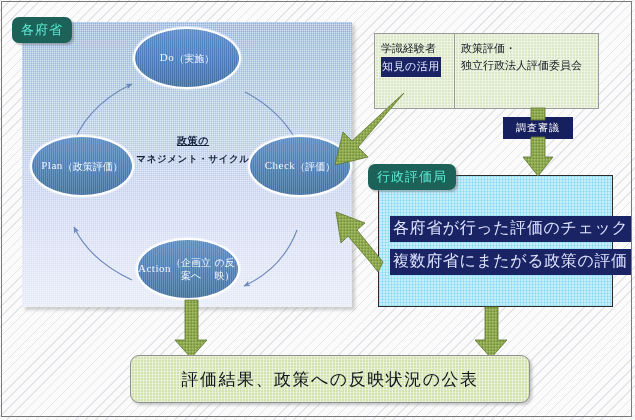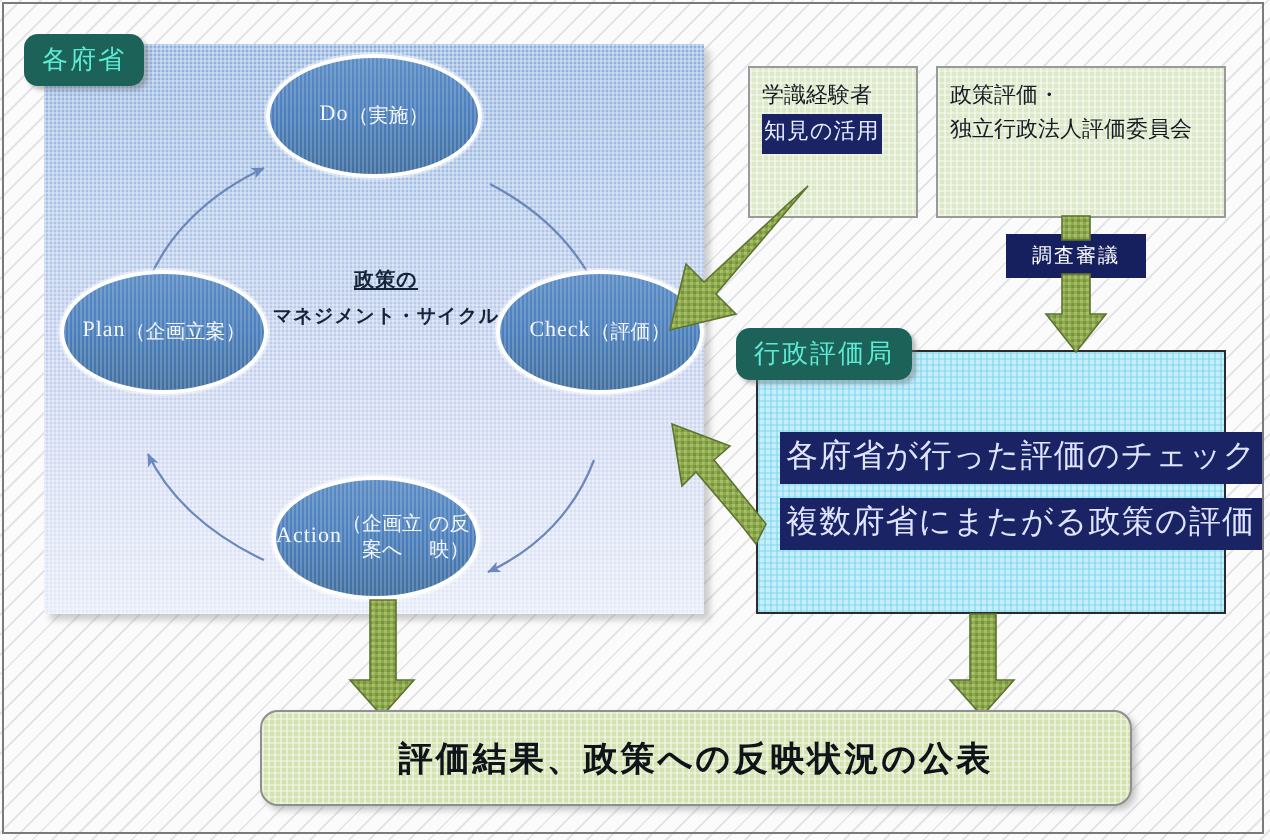--- a/index.html
+++ b/index.html
@@ -122,21 +122,21 @@
       repeating-linear-gradient(90deg, rgba(255,255,255,0.45) 0 1px, rgba(0,0,0,0) 1px 3px),
       repeating-linear-gradient(0deg, rgba(255,255,255,0.35) 0 1px, rgba(0,0,0,0) 1px 3px);
     border: 1px solid #9a9a9a;
     box-sizing: border-box;
     color: #141b22;
     font-size: 11px;
     line-height: 1.55;
     padding: 6px 6px 0 6px;
   }
   #box-experts   { left: 374px; top: 33px; width: 85px;  height: 76px; }
-  #box-committee { left: 468px; top: 33px; width: 145px; height: 76px; }
+  #box-committee { left: 454px; top: 33px; width: 145px; height: 76px; }
 
   .hl {
     background: #1a2465;
     color: #e9edff;
     padding: 1px 1px 2px 1px;
     display: inline-block;
     letter-spacing: 0.5px;
   }
 
   
@@ -175,33 +175,33 @@
     white-space: nowrap;
     letter-spacing: 0.6px;
   }
   #bureau-line-1 { top: 40px; }
   #bureau-line-2 { top: 73px; }
 
   
   #banner {
     position: absolute;
     left: 130px; top: 355px;
-    width: 436px; height: 48px;
+    width: 400px; height: 48px;
     background-color: #d4e2b0;
     background-image:
       repeating-linear-gradient(90deg, rgba(255,255,255,0.45) 0 1px, rgba(0,0,0,0) 1px 3px),
       repeating-linear-gradient(0deg, rgba(255,255,255,0.35) 0 1px, rgba(0,0,0,0) 1px 3px);
     border: 1px solid #8f8f8f;
     border-radius: 9px;
     box-sizing: border-box;
     display: flex;
     align-items: center;
     justify-content: center;
     color: #0e1419;
-    font-weight: bold;
+    font-weight: normal;
     font-size: 17px;
     letter-spacing: 1.5px;
     box-shadow: 2px 2px 3px rgba(130,130,130,0.45);
   }
 
   
   #arrow-layer {
     position: absolute;
     left: 0; top: 0;
     width: 635px; height: 420px;
@@ -242,21 +242,21 @@
   </div>
 
   <div class="node" id="node-action">
     <span class="en">Action</span>
     <span class="jp">（企画立案へ</span>
     <span class="jp">の反映）</span>
   </div>
 
   <div class="node" id="node-plan">
     <span class="en">Plan</span>
-    <span class="jp">（企画立案）</span>
+    <span class="jp">（政策評価）</span>
   </div>
 
   <div id="cycle-label">
     <div class="l1">政策の</div>
     <div class="l2">マネジメント・サイクル</div>
   </div>
 
   <div class="tag" id="tag-ministry">各府省</div>
 
   <div class="greenbox" id="box-experts">

